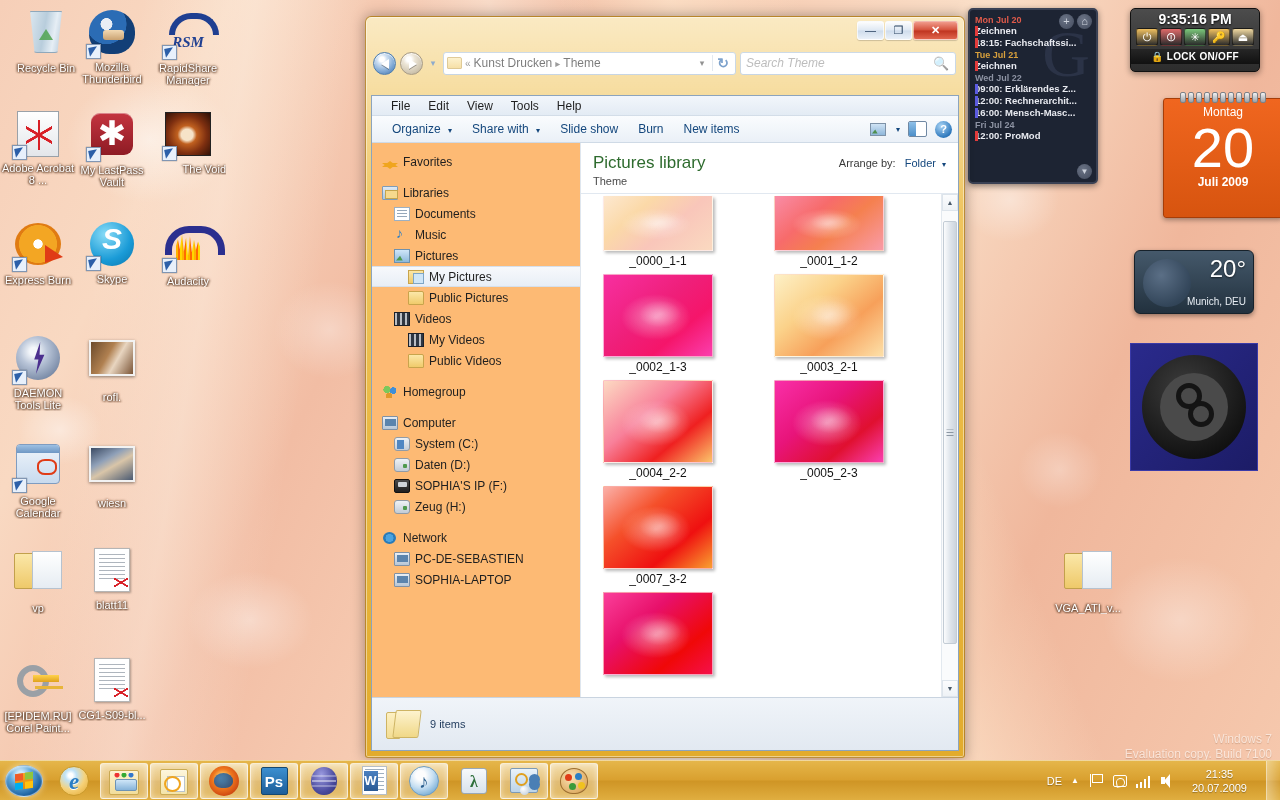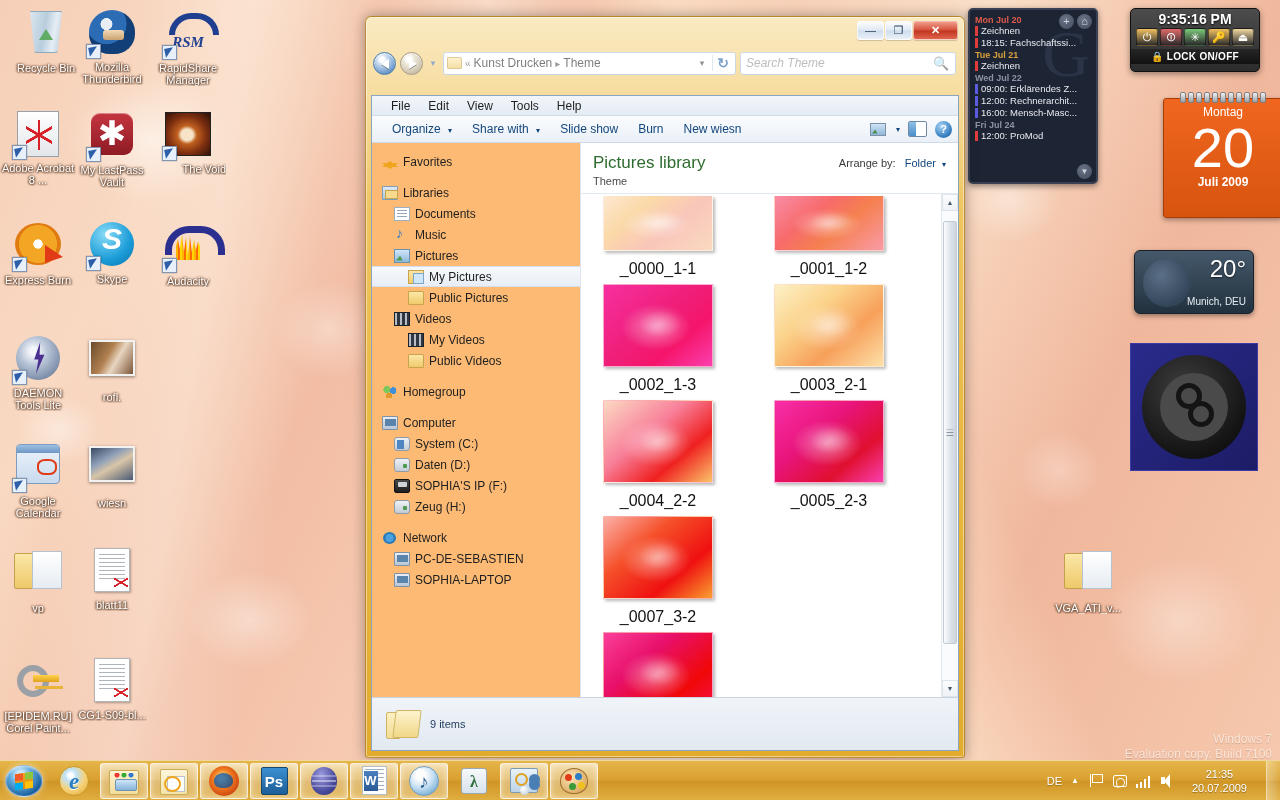--- a/index.html
+++ b/index.html
@@ -235,22 +235,22 @@
   }
   #gadget-gcal .gcal-plus{ right:22px; }
   #gadget-gcal .gcal-home{ right:4px; }
   #gadget-gcal .gcal-down{
     position:absolute; right:4px; bottom:3px; width:15px; height:15px; border-radius:50%;
     background:radial-gradient(circle at 40% 35%, #6b7486, #424a5c);
     color:#cdd2dc; font-size:8px; line-height:15px; text-align:center; z-index:2;
   }
   #gadget-gcal .day{ font-weight:bold; font-size:9px; margin-top:1px; position:relative; z-index:1;}
   #gadget-gcal .ev{
-    font-weight:normal; font-size:9.5px; white-space:nowrap; overflow:hidden;
-    padding-left:6px; position:relative; z-index:1; line-height:12px;
+    font-weight:bold; font-size:9.5px; white-space:nowrap; overflow:hidden;
+    position:relative; z-index:1; line-height:12px;
   }
   #gadget-gcal .ev::before{
     content:""; position:absolute; left:0; top:1px; width:3px; height:10px;
   }
   #gadget-gcal .ev.red::before{ background:#e23b3b; }
   #gadget-gcal .ev.blue::before{ background:#5b5be0; }
 
   
   #gadget-clock{
     left:1130px; top:8px; width:130px; height:64px; border-radius:5px;
@@ -544,21 +544,21 @@
   .thumbgrid{
     flex:1; padding:2px 0 0 16px; position:relative; overflow:hidden;
   }
   .thumbrow{ display:flex; gap:49px; margin-bottom:6px; }
   .thumbcell{ width:122px; text-align:center; }
   .thumbimg{
     width:110px; height:83px; margin:0 auto;
     box-shadow:2px 2px 3px rgba(0,0,0,.28);
     border:1px solid rgba(255,255,255,.6);
   }
-  .thumblbl{ font-size:16px; color:#111; margin-top:9px; }
+  .thumblbl{ font-size:12px; color:#111; margin-top:3px; }
 
   
   .vscroll{
     width:17px; background:#f6f8fa; border-left:1px solid #e3e9ef;
     display:flex; flex-direction:column;
   }
   .vscroll .arrow{
     height:17px; background:linear-gradient(#fbfcfd,#eef2f6);
     border:1px solid #dde4eb; color:#4a5a6a; font-size:7px; text-align:center; line-height:15px;
   }
@@ -1046,21 +1046,21 @@
         <span class="tb">
           <span>Organize</span>
           <span class="caret">▾</span>
         </span>
         <span class="tb">
           <span>Share with</span>
           <span class="caret">▾</span>
         </span>
         <span class="tb">Slide show</span>
         <span class="tb">Burn</span>
-        <span class="tb">New wiesn</span>
+        <span class="tb">New items</span>
         <span class="spacer"></span>
         <span class="tb-icon-img"></span>
         <span class="caret" style="padding:0 8px 0 6px">▾</span>
         <span class="tb-pane">
             <i></i>
           </span>
         <span style="width:8px"></span>
         <span class="tb-help">?</span>
       </div>
 

